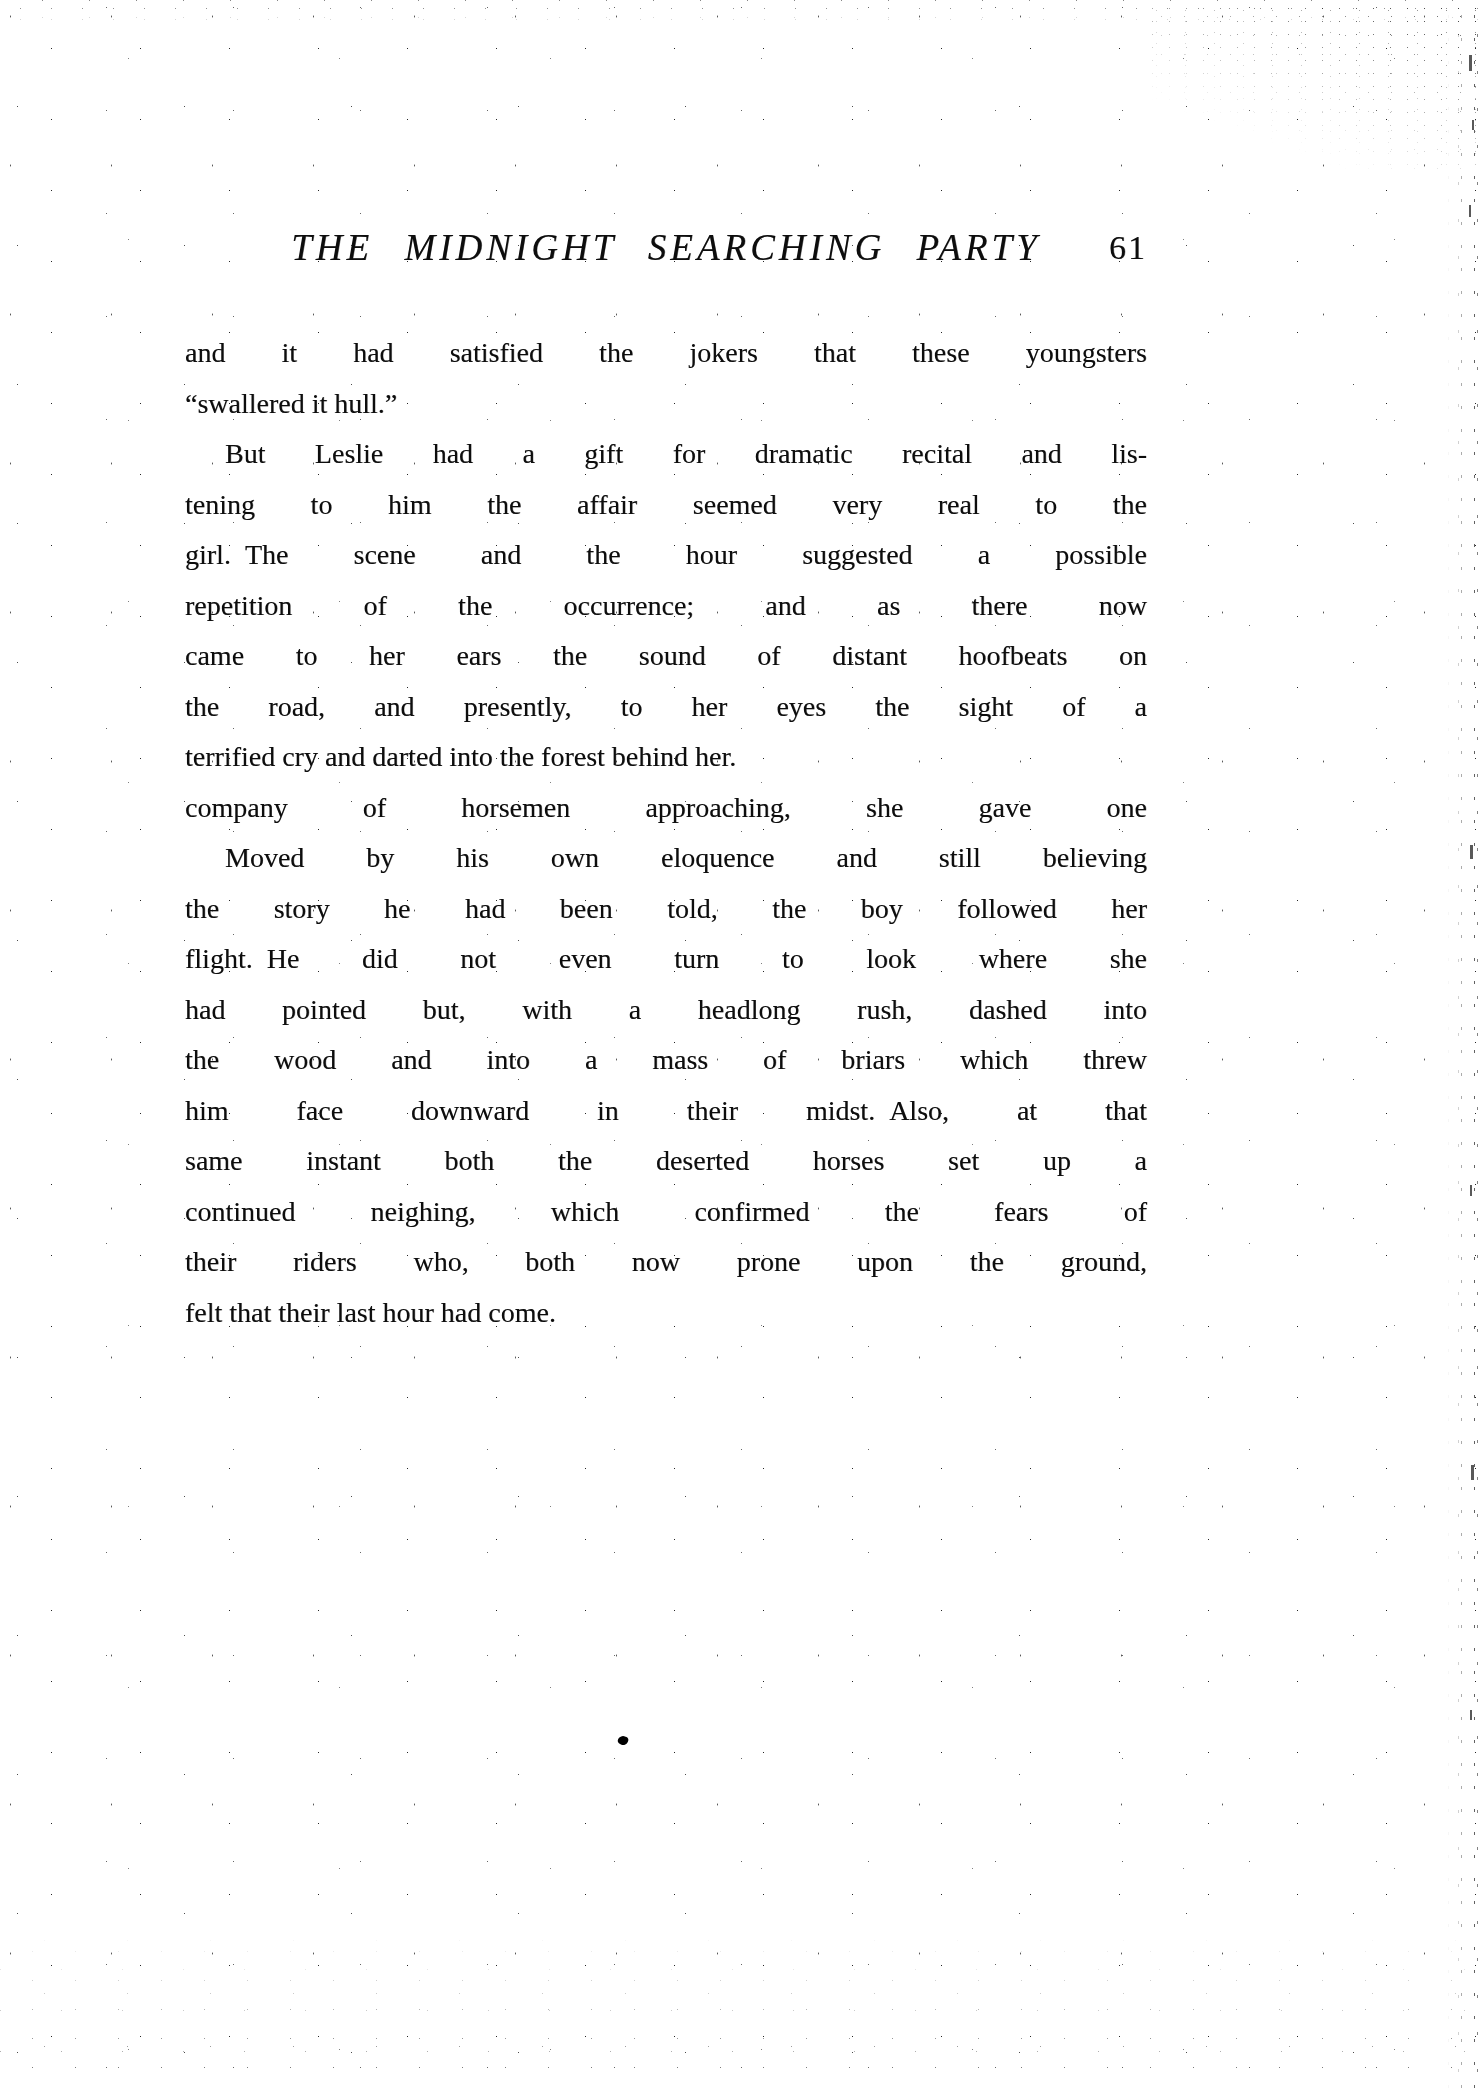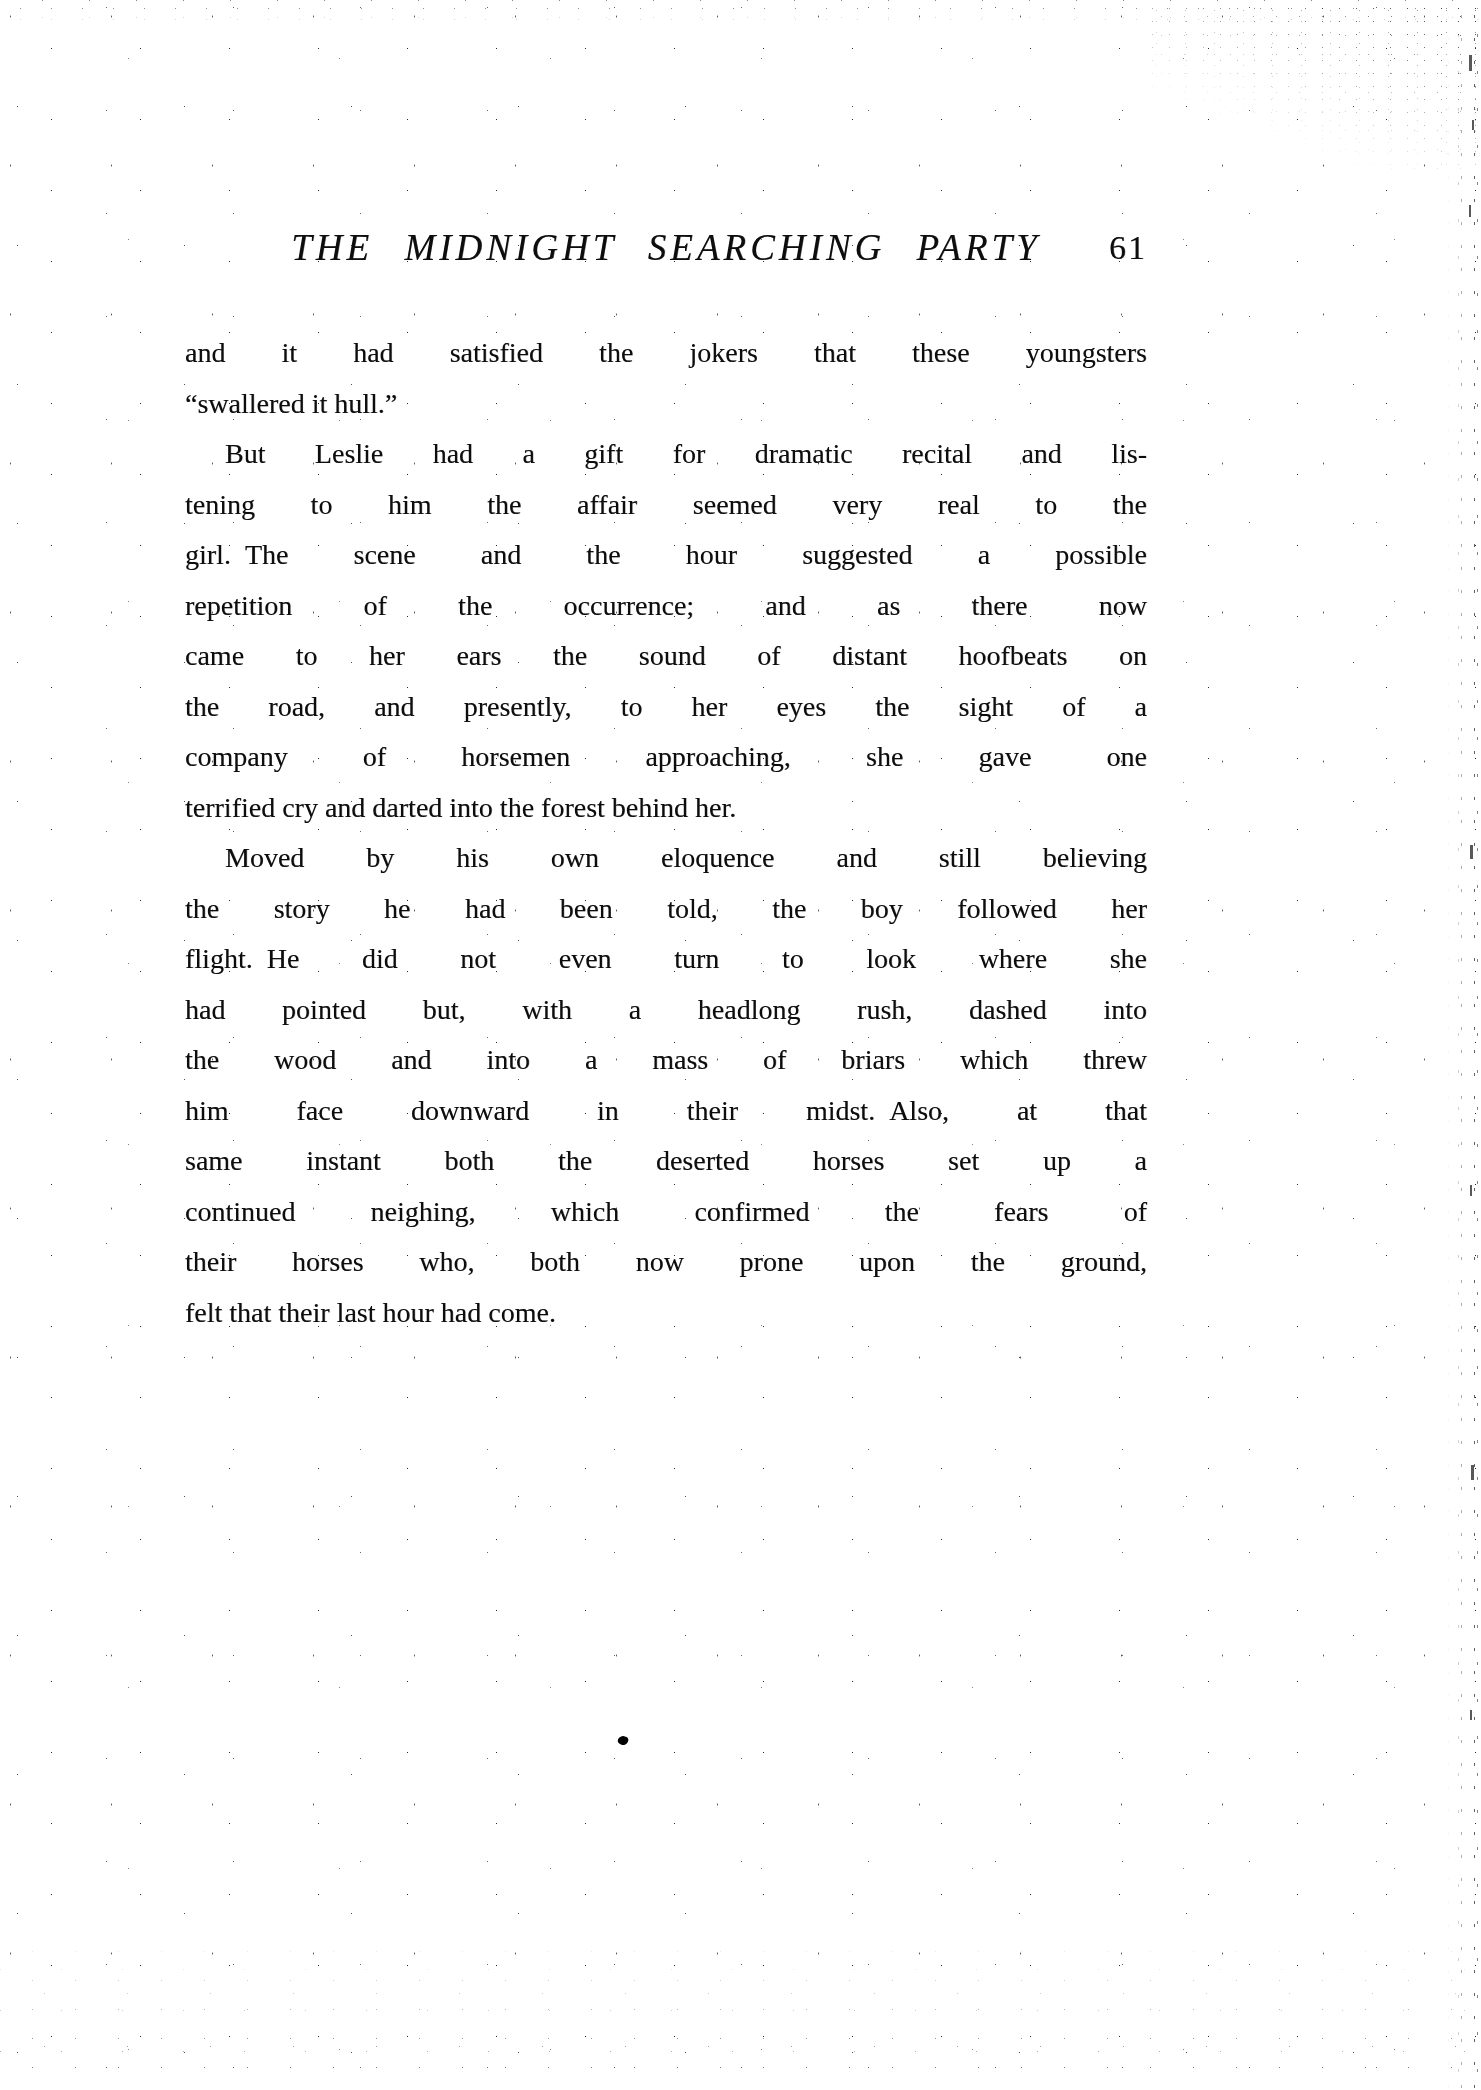--- a/index.html
+++ b/index.html
@@ -145,25 +145,25 @@
 
 <div class="page-body">
   <div class="text-line">and it had satisfied the jokers that these youngsters</div>
   <div class="text-line pend">“swallered it hull.”</div>
   <div class="text-line indent">But Leslie had a gift for dramatic recital and lis-</div>
   <div class="text-line">tening to him the affair seemed very real to the</div>
   <div class="text-line">girl. The scene and the hour suggested a possible</div>
   <div class="text-line">repetition of the occurrence; and as there now</div>
   <div class="text-line">came to her ears the sound of distant hoofbeats on</div>
   <div class="text-line">the road, and presently, to her eyes the sight of a</div>
+  <div class="text-line pend">terrified cry and darted into the forest behind her.</div>
   <div class="text-line">company of horsemen approaching, she gave one</div>
-  <div class="text-line pend">terrified cry and darted into the forest behind her.</div>
   <div class="text-line indent">Moved by his own eloquence and still believing</div>
   <div class="text-line">the story he had been told, the boy followed her</div>
   <div class="text-line">flight. He did not even turn to look where she</div>
   <div class="text-line">had pointed but, with a headlong rush, dashed into</div>
   <div class="text-line">the wood and into a mass of briars which threw</div>
   <div class="text-line">him face downward in their midst. Also, at that</div>
   <div class="text-line">same instant both the deserted horses set up a</div>
   <div class="text-line">continued neighing, which confirmed the fears of</div>
-  <div class="text-line">their horses who, both now prone upon the ground,</div>
+  <div class="text-line">their riders who, both now prone upon the ground,</div>
   <div class="text-line pend">felt that their last hour had come.</div>
 </div>
 
 </body></html>

